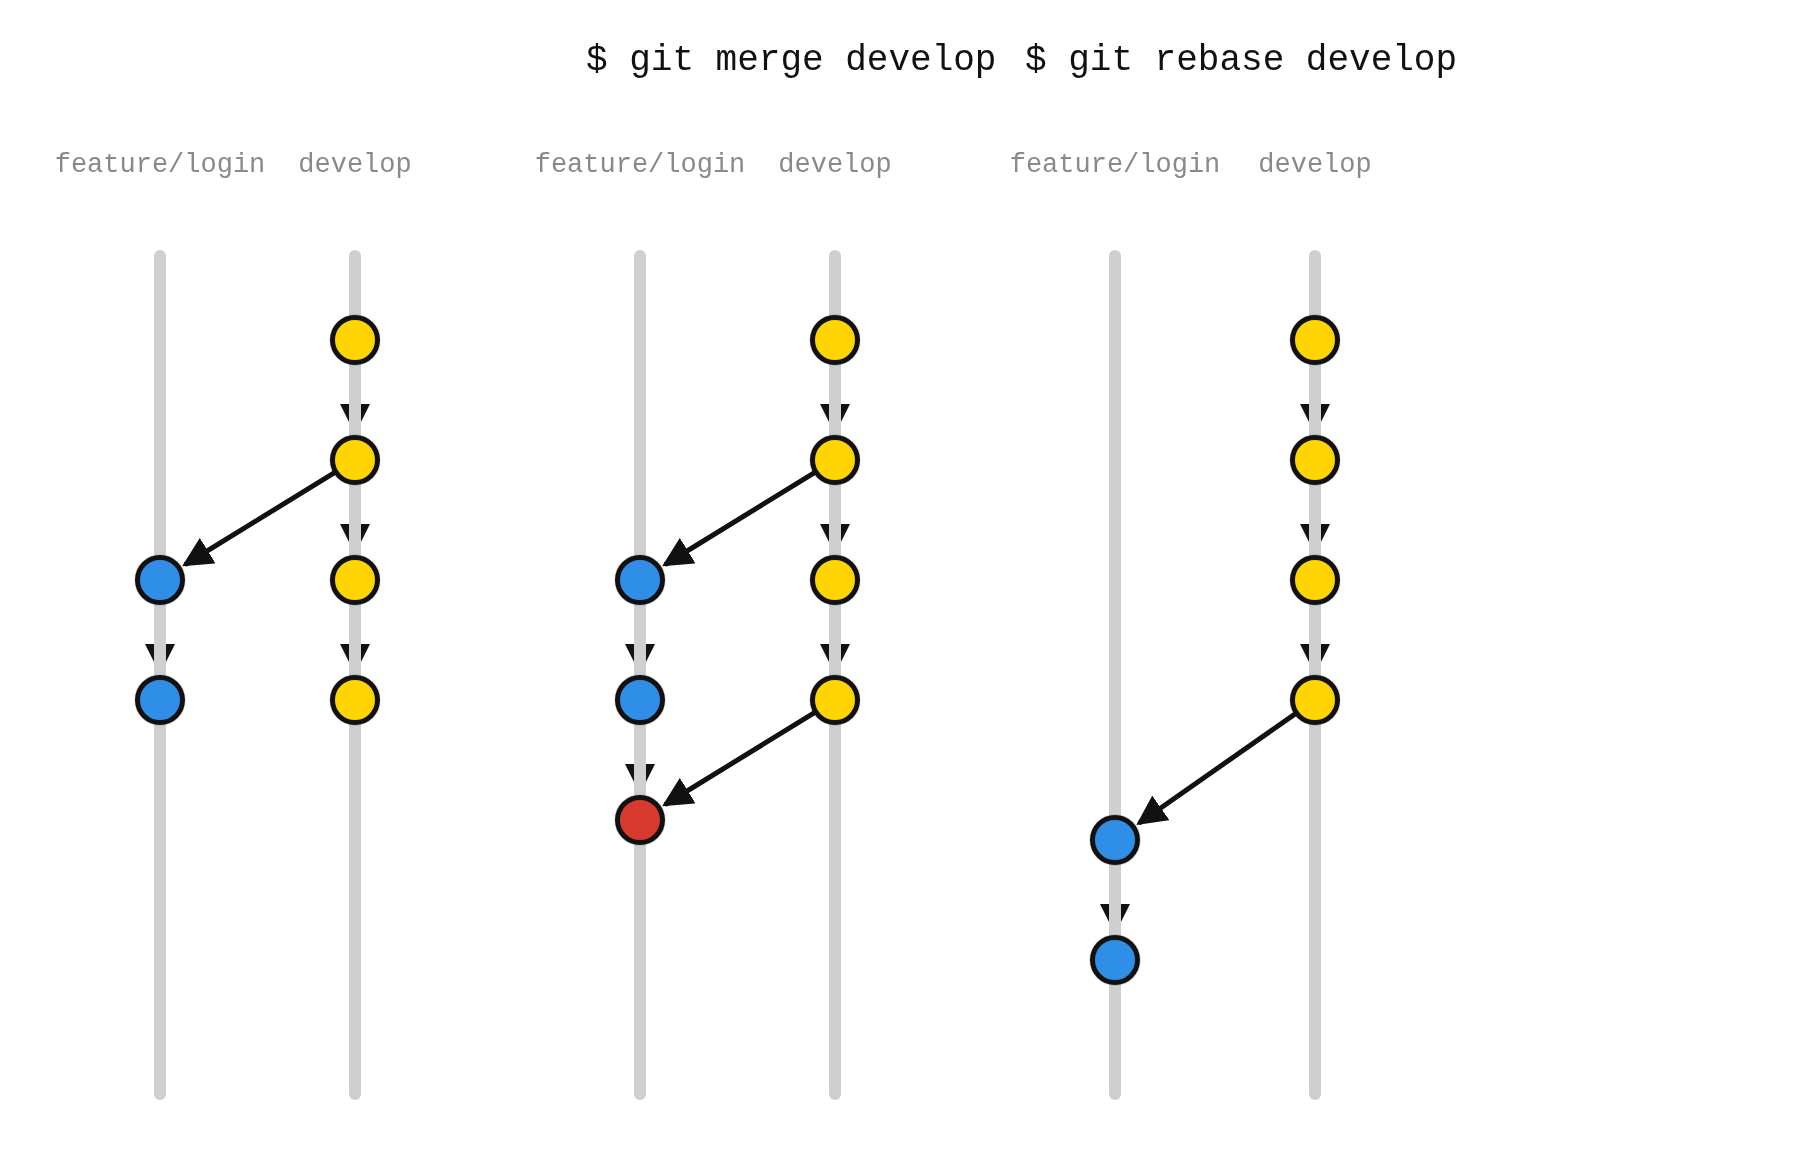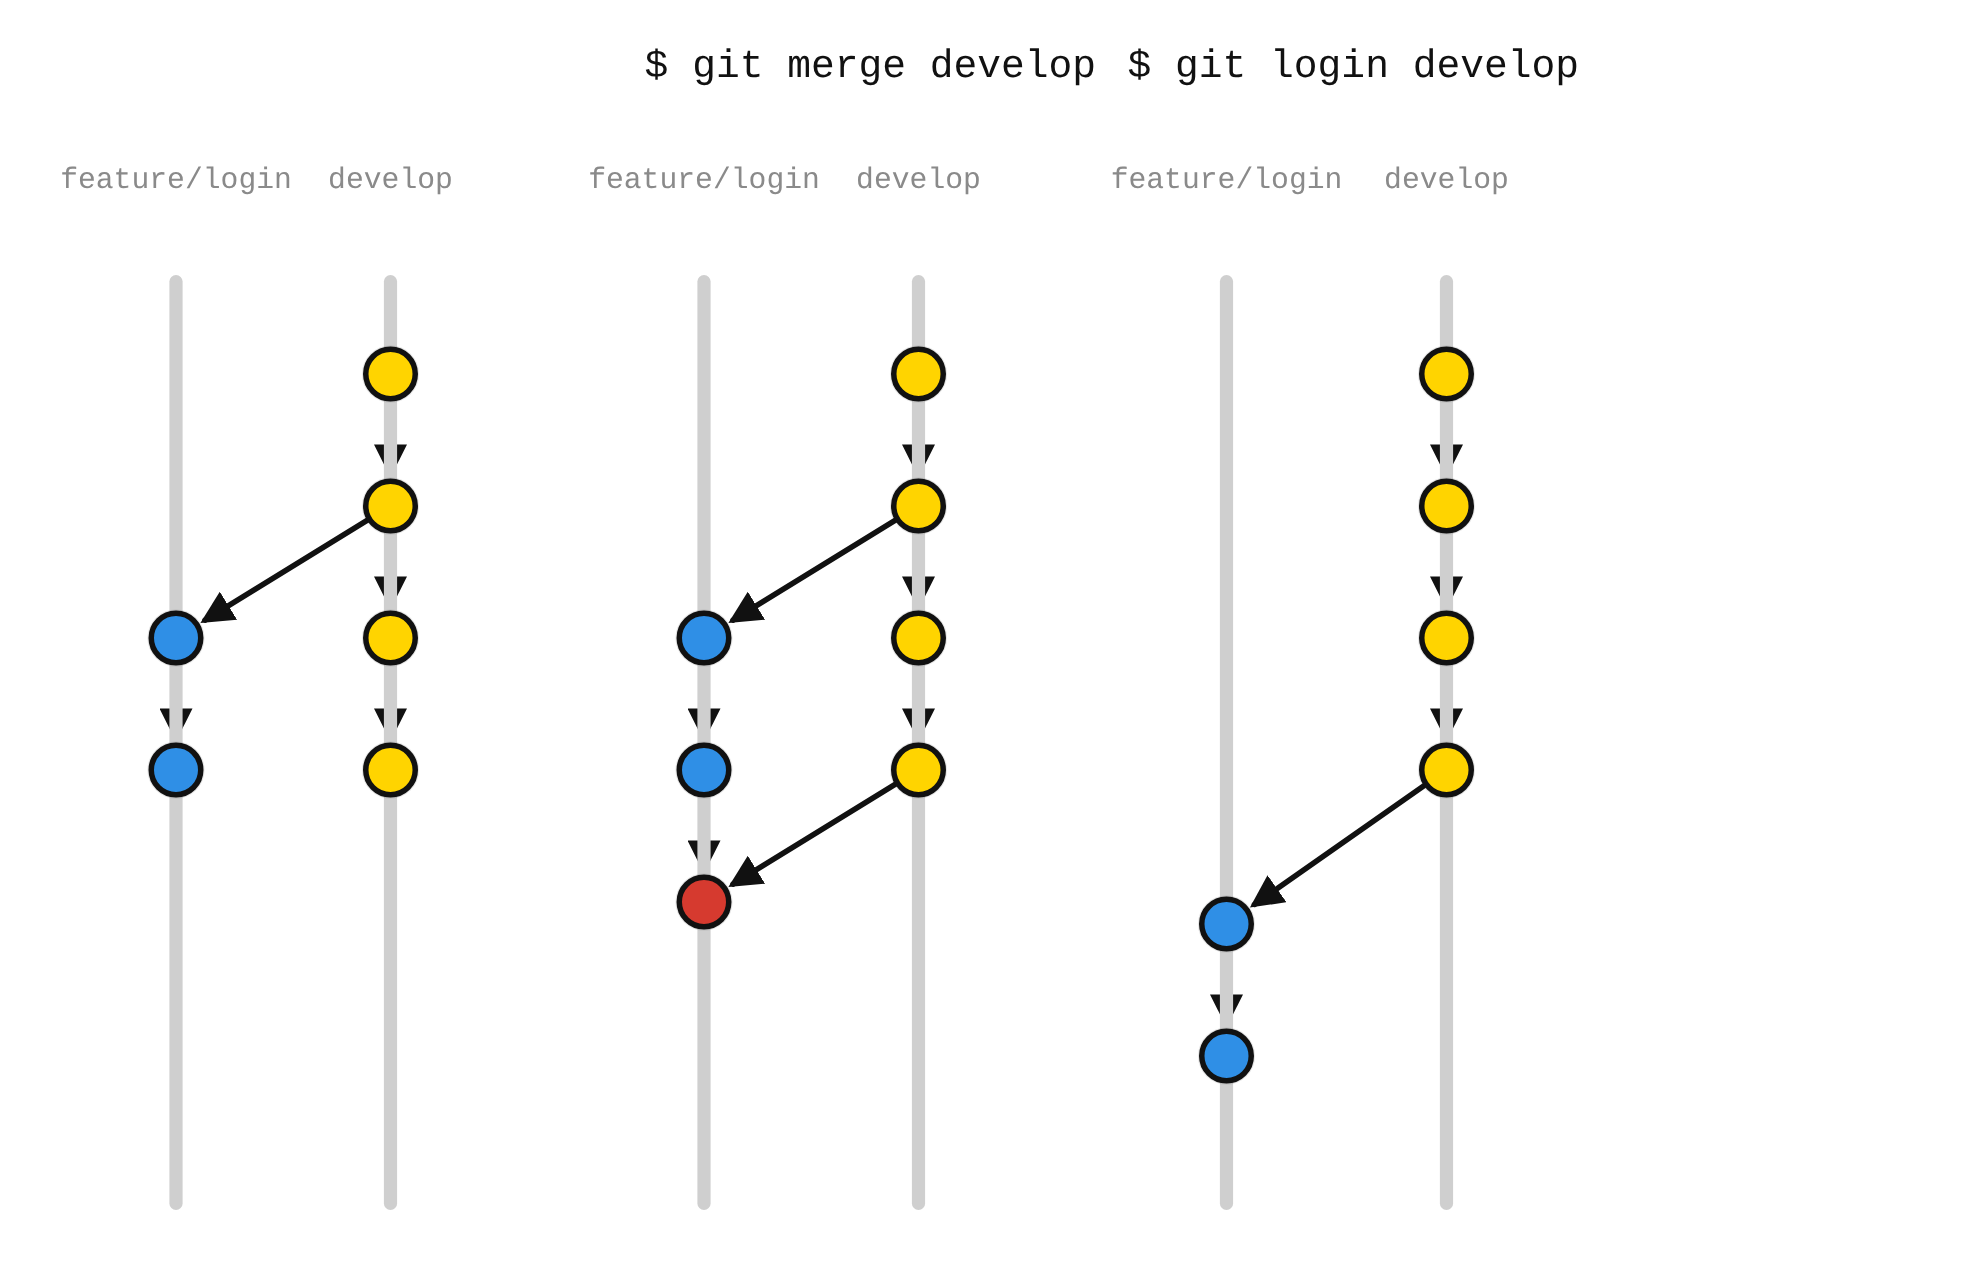--- a/index.html
+++ b/index.html
@@ -92,21 +92,21 @@
       </g>
   </svg>
 
   <span class="branch-label" style="left:160px; top:150px;">feature/login</span>
   <span class="branch-label" style="left:355px; top:150px;">develop</span>
 
   <span class="title" style="left:586px; top:40px;">$ git merge develop</span>
   <span class="branch-label" style="left:640px; top:150px;">feature/login</span>
   <span class="branch-label" style="left:835px; top:150px;">develop</span>
 
-  <span class="title" style="left:1025px; top:40px;">$ git login develop</span>
+  <span class="title" style="left:1025px; top:40px;">$ git rebase develop</span>
   <span class="branch-label" style="left:1115px; top:150px;">feature/login</span>
   <span class="branch-label" style="left:1315px; top:150px;">develop</span>
 
   <div id="dynamic-layer">
       <div class="lane-track" style="left: 160px; top: 250px; height: 850px;"></div>
       <div class="lane-track" style="left: 355px; top: 250px; height: 850px;"></div>
       <div class="commit yellow" style="left: 355px; top: 340px;"></div>
       <div class="commit yellow" style="left: 355px; top: 460px;"></div>
       <div class="commit yellow" style="left: 355px; top: 580px;"></div>
       <div class="commit yellow" style="left: 355px; top: 700px;"></div>

